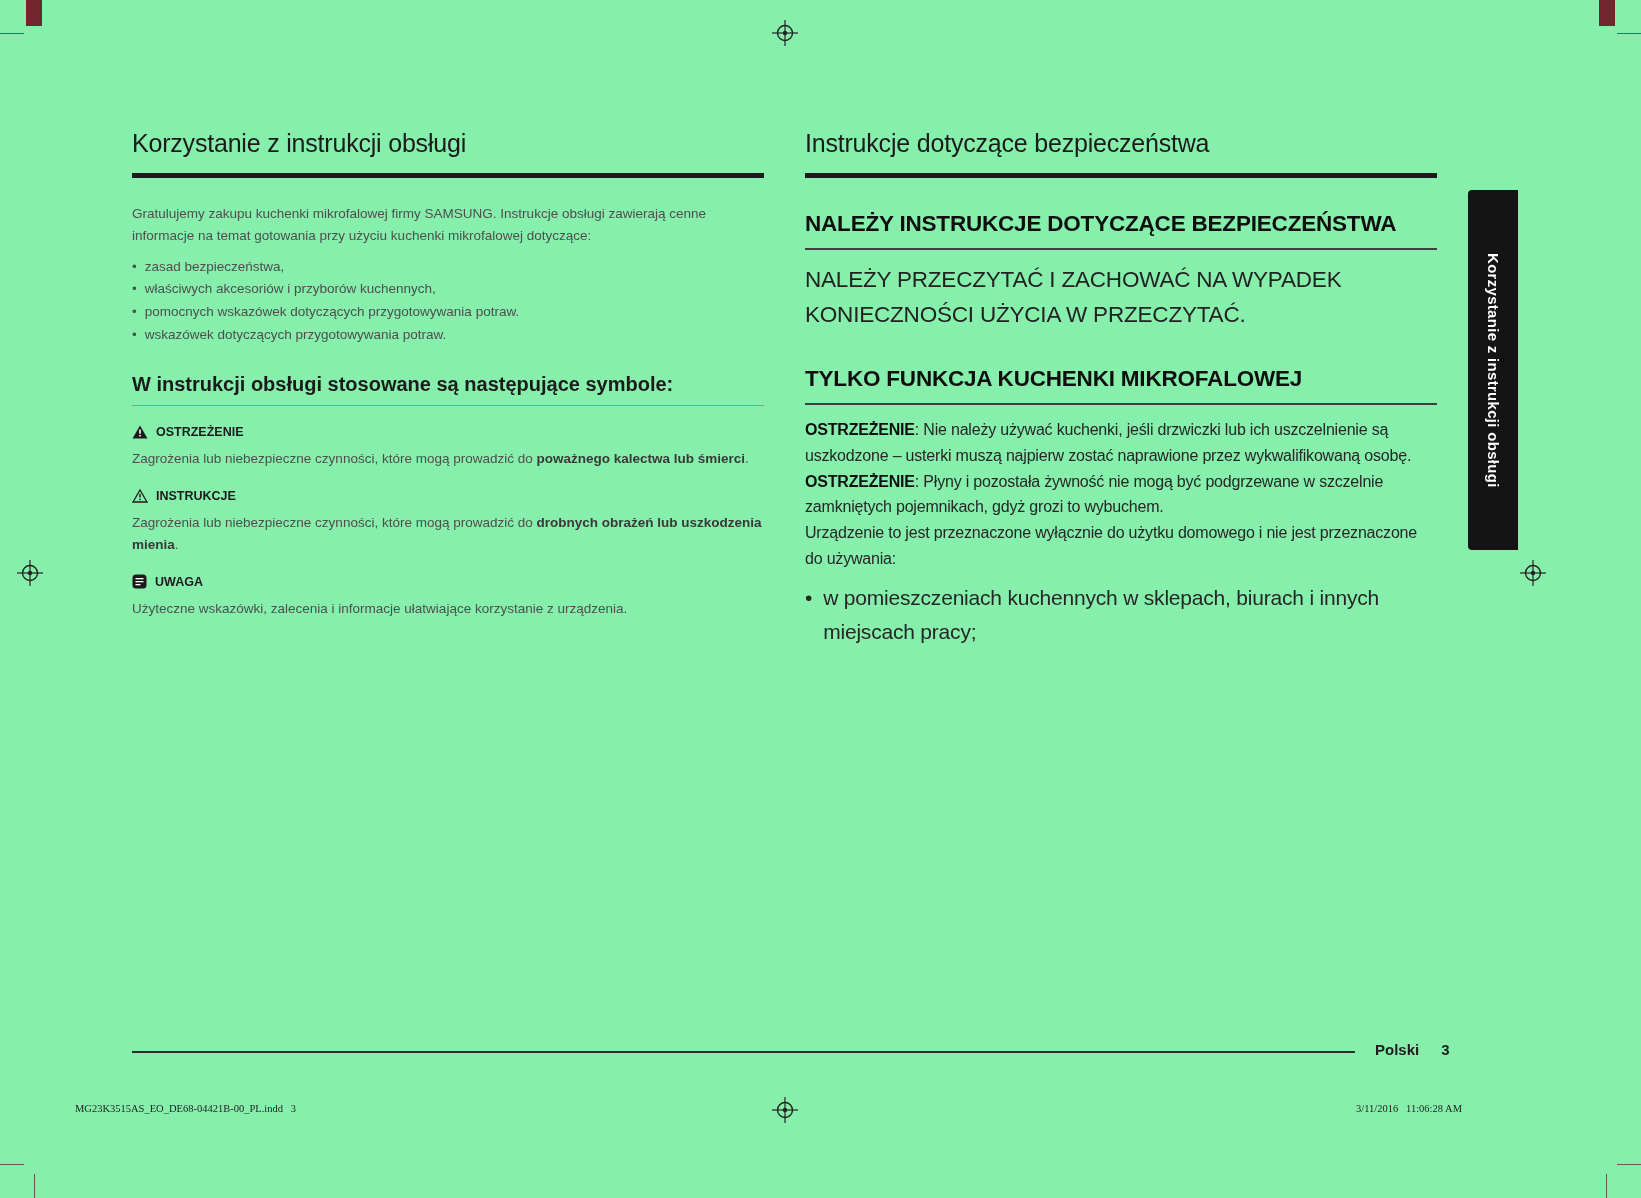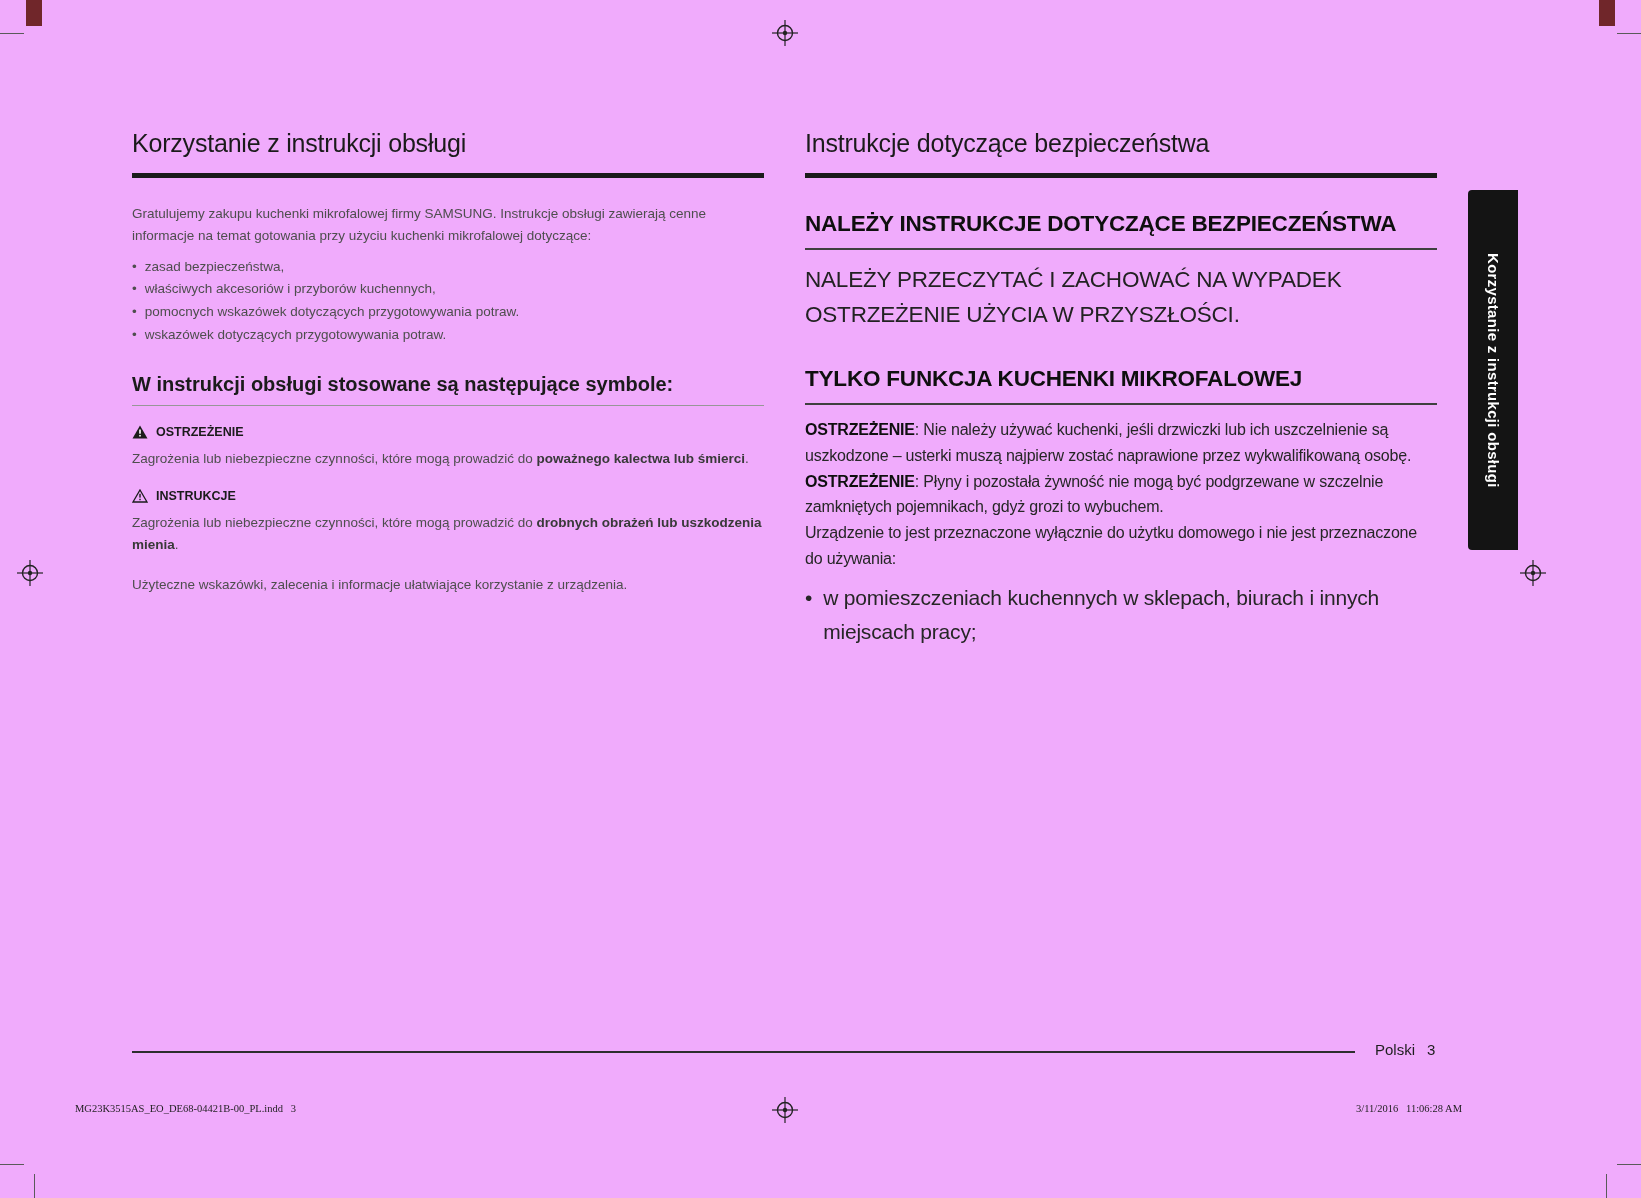--- a/index.html
+++ b/index.html
@@ -1,18 +1,18 @@
 <!DOCTYPE html>
 <html><head>
 <meta charset="utf-8">
 <style>
   * { margin:0; padding:0; box-sizing:border-box; }
   html,body { background:#e8e8e8; }
   .page {
-    position:relative; width:1641px; height:1198px; background:#f0abfc;
+    position:relative; width:1641px; height:1198px; background:#86efac;
     font-family:"Liberation Sans", sans-serif; overflow:hidden; margin:0 auto;
   }
 
   
   .cm { position:absolute; background:#5a5a5a; }
   .patch { position:absolute; width:16px; height:26px; background:#70262a; }
   .reg { position:absolute; }
 
   
   .col { position:absolute; top:128px; width:632px; }
@@ -47,21 +47,21 @@
   
   .side-tab {
     position:absolute; left:1468px; top:190px; width:50px; height:360px;
     background:#141414; border-radius:4px 0 0 4px;
     display:flex; align-items:center; justify-content:center;
   }
   .tab-text { writing-mode:vertical-rl; white-space:nowrap; color:#ffffff; font-size:15px; font-weight:700; letter-spacing:0.3px; }
 
   
   .page-footer-rule { position:absolute; left:132px; top:1051px; width:1223px; height:2px; background:#2e2e2e; }
-  .page-number { position:absolute; left:1375px; top:1041px; font-size:15px; color:#1e1e1e; display:flex; gap:12px; }
+  .page-number { position:absolute; left:1375px; top:1041px; font-size:15px; color:#1e1e1e; display:flex; gap:22px;font-weight:bold; }
   .imprint { position:absolute; top:1103px; font-family:"Liberation Serif", serif; font-size:10.5px; color:#1e1e1e; white-space:pre; }
   .imprint-left { left:75px; }
   .imprint-right { right:179px; }
 </style>
 </head>
 <body>
 
 <div class="page">
 
   <div class="cm" style="left:34px;top:0;width:1px;height:24px;"></div>
@@ -151,32 +151,43 @@
               <rect x="7.3" y="4.8" width="1.4" height="3.8" fill="#1b1b1b"></rect>
               <rect x="7.3" y="9.8" width="1.4" height="1.4" fill="#1b1b1b"></rect>
             </svg>
         </span>
         <span>INSTRUKCJE</span>
       </div>
       <p class="symbol-text"><span>Zagrożenia lub niebezpieczne czynności, które mogą prowadzić do </span><strong>drobnych obrażeń lub uszkodzenia mienia</strong><span>.</span></p>
     </div>
 
     <div class="symbol">
+      <div class="symbol-head">
+        <span class="icn">
+          <svg width="15" height="15" viewBox="0 0 15 15">
+              <rect x="0.5" y="0.5" width="14" height="14" rx="3.5" fill="#1b1b1b"></rect>
+              <rect x="3.5" y="4" width="8" height="1.3" fill="#fff"></rect>
+              <rect x="3.5" y="7" width="8" height="1.3" fill="#fff"></rect>
+              <rect x="3.5" y="10" width="5" height="1.3" fill="#fff"></rect>
+            </svg>
+        </span>
+        <span>UWAGA</span>
+      </div>
       <p class="symbol-text"><span>Użyteczne wskazówki, zalecenia i informacje ułatwiające korzystanie z urządzenia.</span><strong></strong><span></span></p>
     </div>
   </div>
 
   <div class="col col-right">
     <div class="col-title">Instrukcje dotyczące bezpieczeństwa</div>
     <div class="title-rule"></div>
 
     <div class="h-big">NALEŻY INSTRUKCJE DOTYCZĄCE BEZPIECZEŃSTWA</div>
     <div class="h-rule"></div>
 
-    <div class="subheading">NALEŻY PRZECZYTAĆ I ZACHOWAĆ NA WYPADEK OSTRZEŻENIE UŻYCIA W PRZYSZŁOŚCI.</div>
+    <div class="subheading">NALEŻY PRZECZYTAĆ I ZACHOWAĆ NA WYPADEK KONIECZNOŚCI UŻYCIA W PRZECZYTAĆ.</div>
 
     <div class="h-big">TYLKO FUNKCJA KUCHENKI MIKROFALOWEJ</div>
     <div class="h-rule"></div>
 
     <div class="rc-body">
       <p><strong>OSTRZEŻENIE</strong><span>: Nie należy używać kuchenki, jeśli drzwiczki lub ich uszczelnienie są uszkodzone – usterki muszą najpierw zostać naprawione przez wykwalifikowaną osobę.</span></p>
       <p><strong>OSTRZEŻENIE</strong><span>: Płyny i pozostała żywność nie mogą być podgrzewane w szczelnie zamkniętych pojemnikach, gdyż grozi to wybuchem.</span></p>
       <p><strong></strong><span>Urządzenie to jest przeznaczone wyłącznie do użytku domowego i nie jest przeznaczone do używania:</span></p>
     </div>
 

